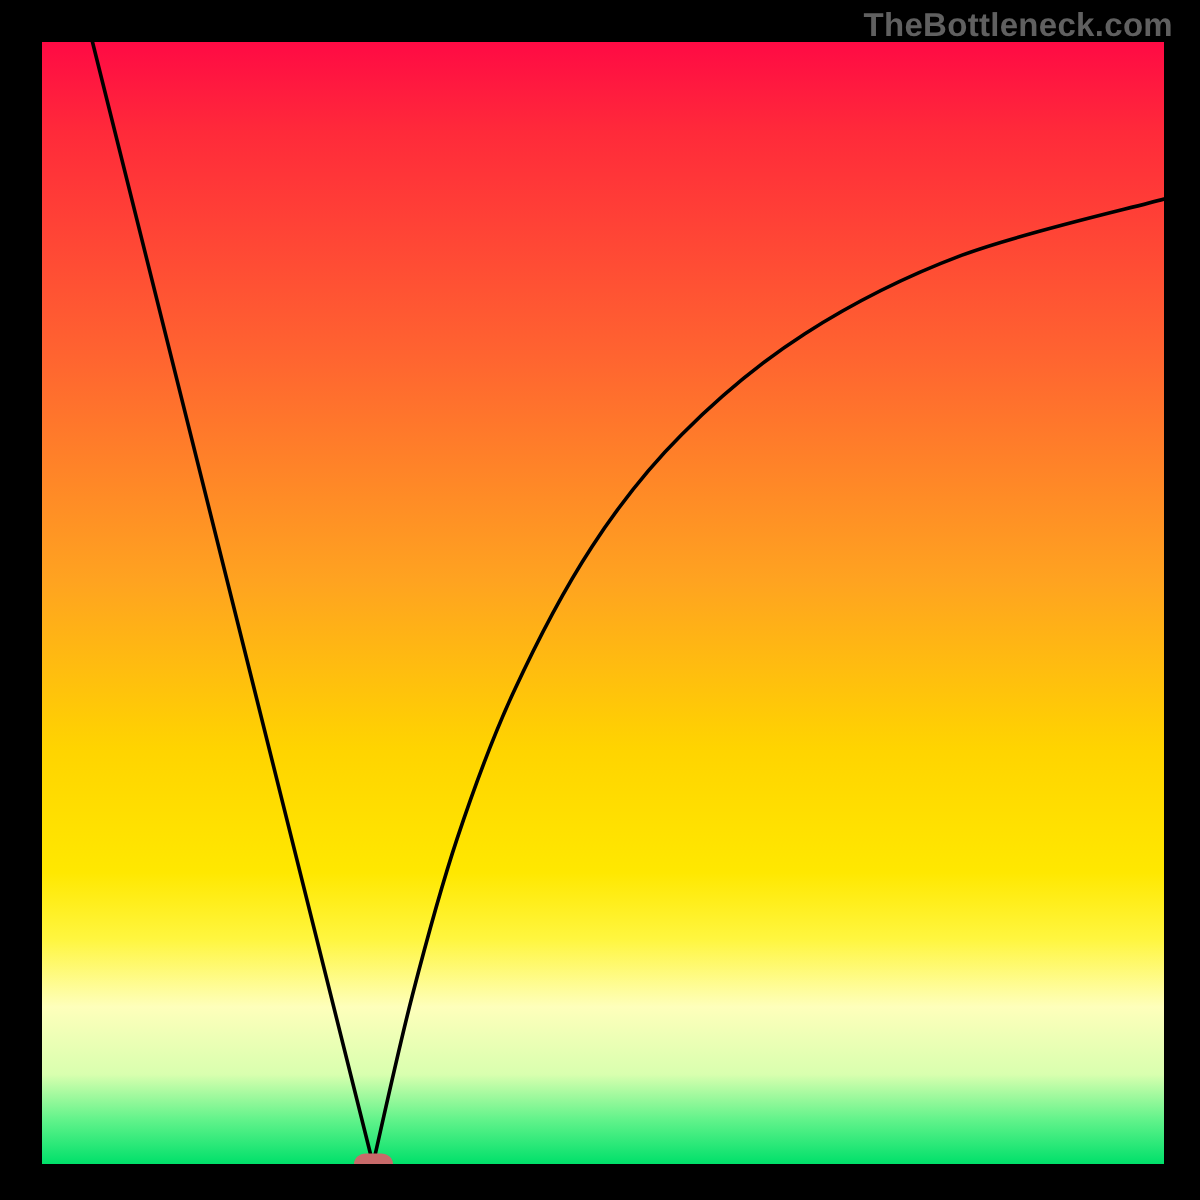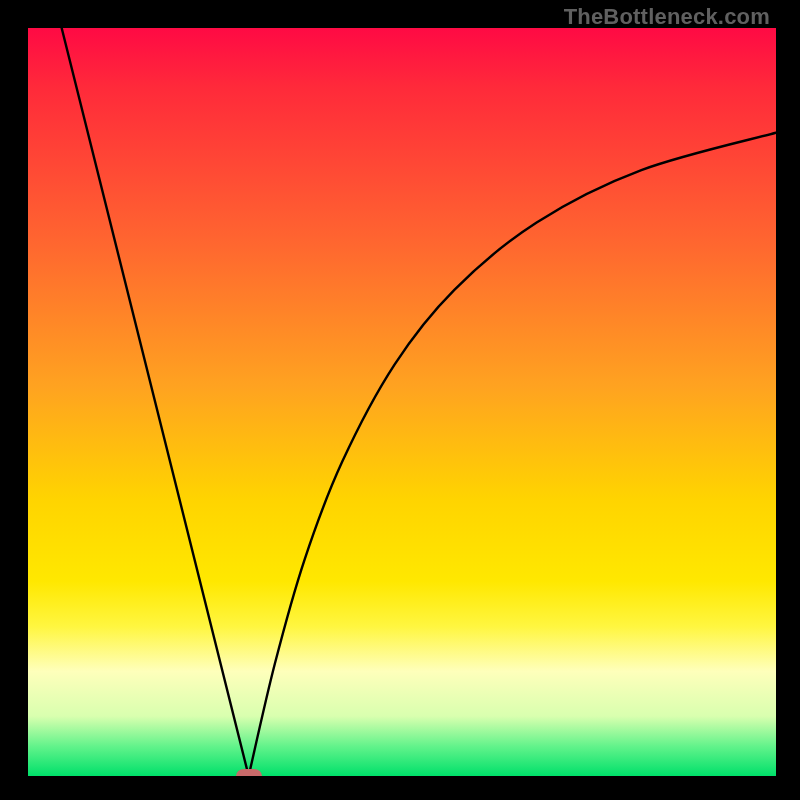--- a/index.html
+++ b/index.html
@@ -7,21 +7,21 @@
     padding: 0;
     width: 800px;
     height: 800px;
     background: #000000;
     font-family: Arial, Helvetica, sans-serif;
     position: relative;
   }
   .watermark {
     position: absolute;
     top: 4px;
-    right: 30px;
+    right: 18px;
     color: #606060;
     font-size: 22px;
     font-weight: bold;
     letter-spacing: 0.2px;
     z-index: 10;
   }
   .plot-area {
     position: absolute;
     left: 28px;
     top: 28px;

